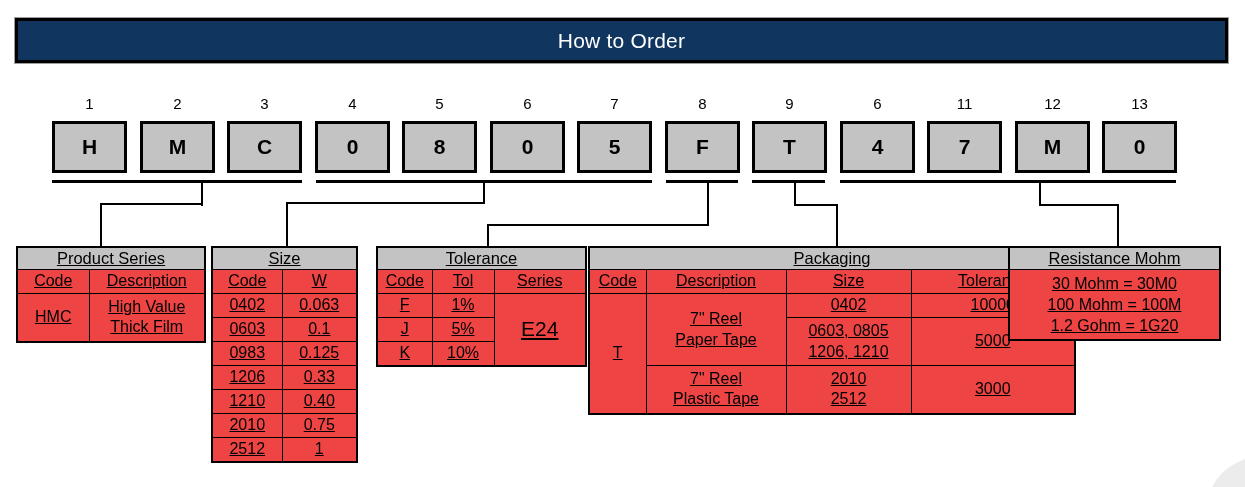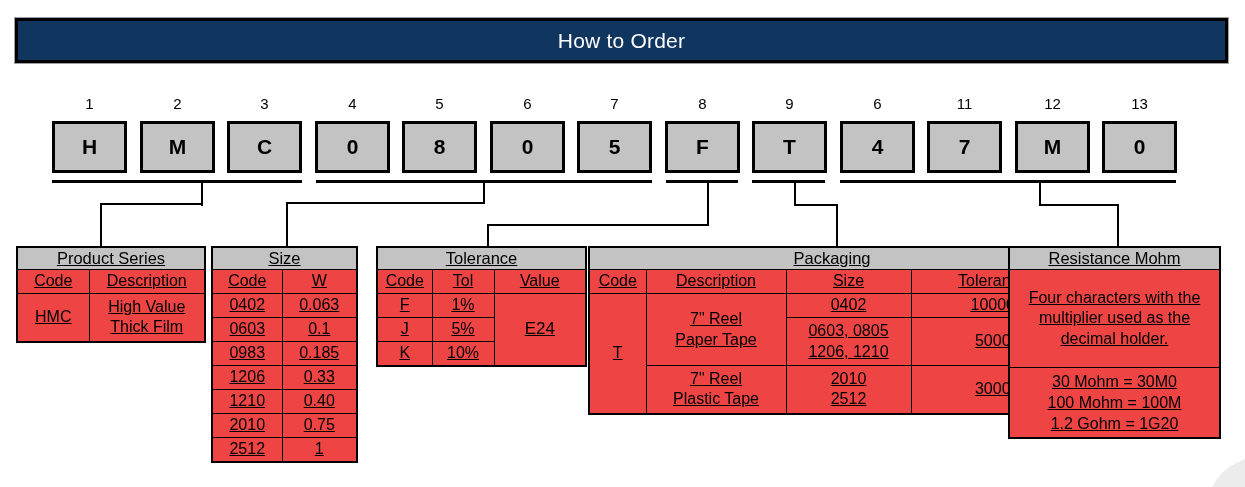--- a/index.html
+++ b/index.html
@@ -131,21 +131,21 @@
     <tr style="height:24px">
           <td>0402</td>
           <td>0.063</td>
         </tr>
     <tr style="height:24px">
           <td>0603</td>
           <td>0.1</td>
         </tr>
     <tr style="height:24px">
           <td>0983</td>
-          <td>0.185</td>
+          <td>0.125</td>
         </tr>
     <tr style="height:24px">
           <td>1206</td>
           <td>0.33</td>
         </tr>
     <tr style="height:24px">
           <td>1210</td>
           <td>0.40</td>
         </tr>
     <tr style="height:24px">
@@ -165,26 +165,26 @@
         <col style="width:62px">
         <col>
       </colgroup>
     <tbody>
         <tr style="height:22px">
           <th class="hdr" colspan="3">Tolerance</th>
         </tr>
     <tr style="height:24px">
       <td>Code</td>
       <td>Tol</td>
-      <td>Value</td>
+      <td>Series</td>
     </tr>
     <tr style="height:24px">
       <td>F</td>
       <td>1%</td>
-      <td rowspan="3" style="font-size:17px">E24</td>
+      <td rowspan="3" style="font-size:21px">E24</td>
     </tr>
     <tr style="height:24px">
       <td>J</td>
       <td>5%</td>
     </tr>
     <tr style="height:24px">
       <td>K</td>
       <td>10%</td>
     </tr>
   </tbody>
@@ -227,25 +227,20 @@
       <td>3000</td>
     </tr>
   </tbody>
     </table>
 
   <table class="tbl" style="left:1008px;top:246px;width:213px;">
     <tbody>
         <tr style="height:22px">
           <th class="hdr">Resistance Mohm</th>
         </tr>
-    <tr style="height:98px">
-      <td class="pre">Four characters with the
-multiplier used as the
-decimal holder.</td>
-    </tr>
     <tr style="height:70px">
       <td class="examples">
         <div>30 Mohm = 30M0</div>
         <div>100 Mohm = 100M</div>
         <div>1.2 Gohm = 1G20</div>
       </td>
     </tr>
   </tbody>
     </table>
 

